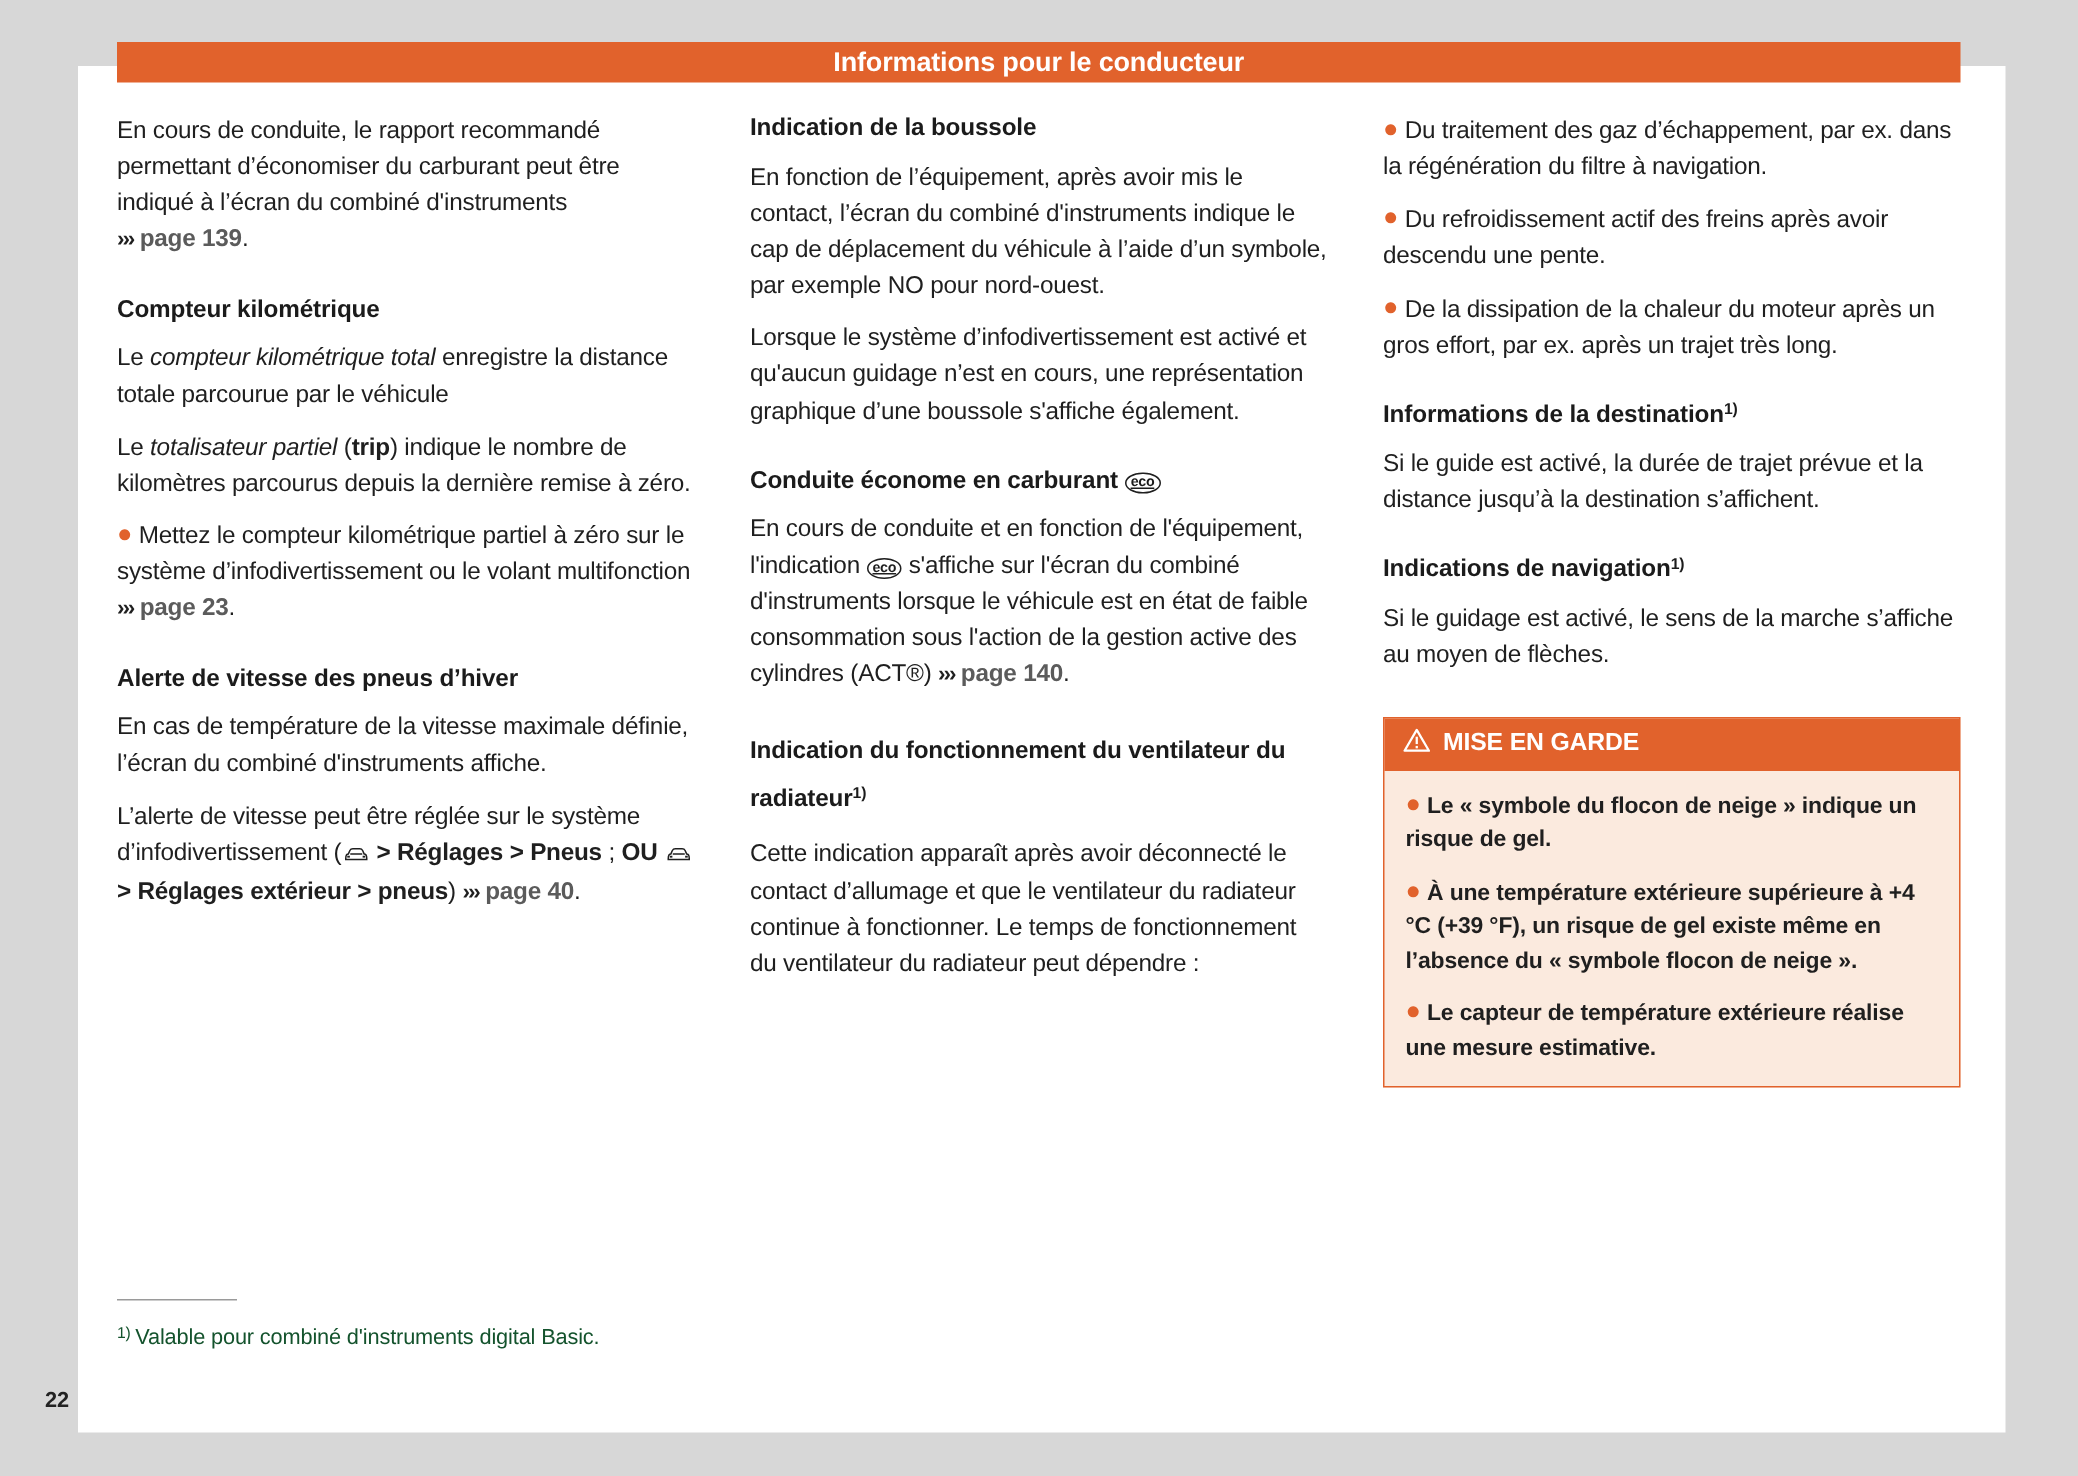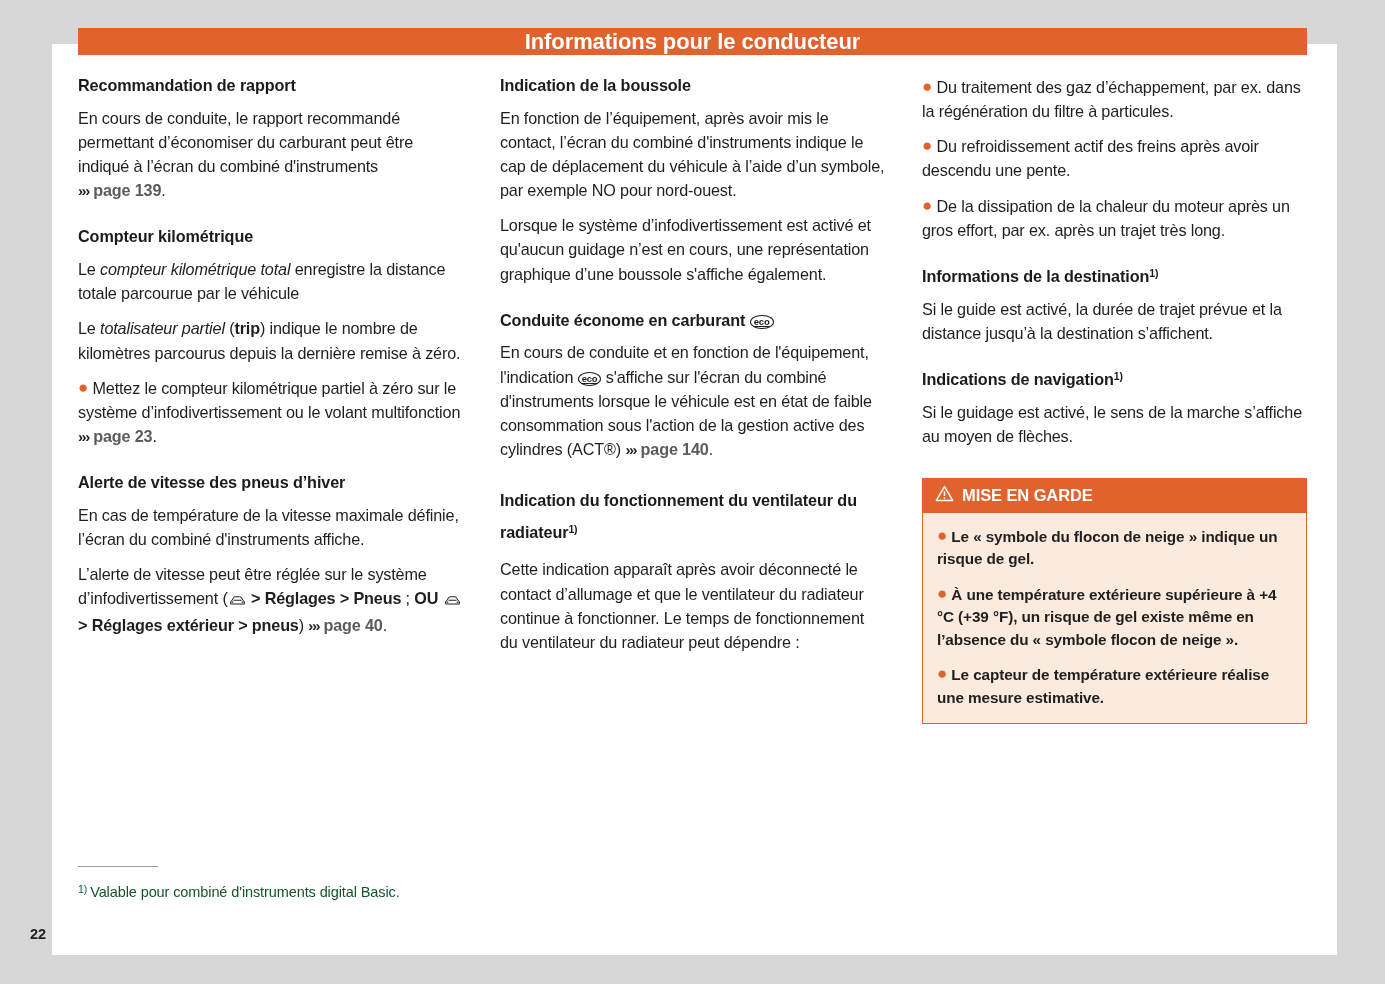--- a/index.html
+++ b/index.html
@@ -29,21 +29,21 @@
     top: 28px;
     width: 1229px;
     height: 27px;
     background: #e1622c;
     display: flex;
     align-items: center;
     justify-content: center;
   }
   #header-bar .title {
     color: #ffffff;
-    font-size: 22px;
+    font-size: 18px;
     font-weight: bold;
     letter-spacing: -0.1px;
     text-align: center;
   }
 
   #page-number {
     position: absolute;
     left: 30px;
     top: 926px;
     font-size: 14.5px;
@@ -201,21 +201,20 @@
 
 <div id="page-sheet"></div>
 
 <div id="header-bar">
   <span class="title">Informations pour le conducteur</span>
 </div>
 
 <div id="columns">
     <div class="col">
       <div class="blk">
-        <h3 class="sec">Recommandation de rapport</h3>
         <p class="body"><span>En cours de conduite, le rapport recommandé permettant d’économiser du carburant peut être indiqué à l’écran du combiné d'instruments </span><span class="pref"><span class="chev">›››</span> <span class="lbl">page 139</span></span><span>.</span></p>
       </div>
       <div class="blk gap-before">
         <h3 class="sec">Compteur kilométrique</h3>
         <p class="body"><span>Le </span><i class="it">compteur kilométrique total</i><span> enregistre la distance totale parcourue par le véhicule</span></p>
         <p class="body"><span>Le </span><i class="it">totalisateur partiel</i><span> (</span><b class="bd">trip</b><span>) indique le nombre de kilomètres parcourus depuis la dernière remise à zéro.</span></p>
         <p class="body"><span class="bullet">●</span> <span>Mettez le compteur kilométrique partiel à zéro sur le système d’infodivertissement ou le volant multifonction </span><span class="pref"><span class="chev">›››</span> <span class="lbl">page 23</span></span><span>.</span></p>
       </div>
       <div class="blk gap-before">
         <h3 class="sec">Alerte de vitesse des pneus d’hiver</h3>
@@ -243,21 +242,21 @@
         <h3 class="sec">Conduite économe en carburant <span class="eco-icon">eco</span></h3>
         <p class="body"><span>En cours de conduite et en fonction de l'équipement, l'indication </span><span class="eco-icon">eco</span><span> s'affiche sur l'écran du combiné d'instruments lorsque le véhicule est en état de faible consommation sous l'action de la gestion active des cylindres (ACT®) </span><span class="pref"><span class="chev">›››</span> <span class="lbl">page 140</span></span><span>.</span></p>
       </div>
       <div class="blk gap-before">
         <h3 class="sec spaced">Indication du fonctionnement du ventilateur du radiateur<sup class="fnh">1)</sup></h3>
         <p class="body"><span>Cette indication apparaît après avoir déconnecté le contact d’allumage et que le ventilateur du radiateur continue à fonctionner. Le temps de fonctionnement du ventilateur du radiateur peut dépendre :</span></p>
       </div>
     </div>
     <div class="col">
       <div class="blk">
-        <p class="body"><span class="bullet">●</span> <span>Du traitement des gaz d’échappement, par ex. dans la régénération du filtre à particules.</span></p>
+        <p class="body"><span class="bullet">●</span> <span>Du traitement des gaz d’échappement, par ex. dans la régénération du filtre à navigation.</span></p>
         <p class="body"><span class="bullet">●</span> <span>Du refroidissement actif des freins après avoir descendu une pente.</span></p>
         <p class="body"><span class="bullet">●</span> <span>De la dissipation de la chaleur du moteur après un gros effort, par ex. après un trajet très long.</span></p>
       </div>
       <div class="blk gap-before">
         <h3 class="sec">Informations de la destination<sup class="fnh">1)</sup></h3>
         <p class="body"><span>Si le guide est activé, la durée de trajet prévue et la distance jusqu’à la destination s’affichent.</span></p>
       </div>
       <div class="blk gap-before">
         <h3 class="sec">Indications de navigation<sup class="fnh">1)</sup></h3>
         <p class="body"><span>Si le guidage est activé, le sens de la marche s’affiche au moyen de flèches.</span></p>

